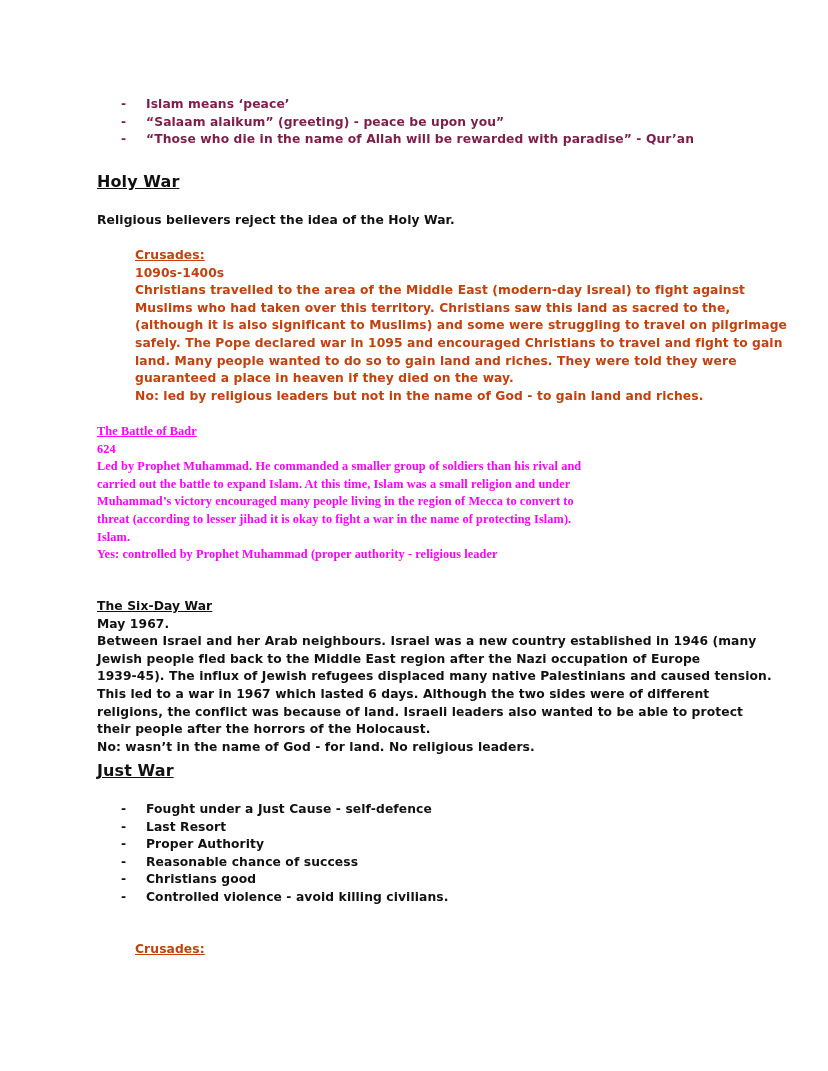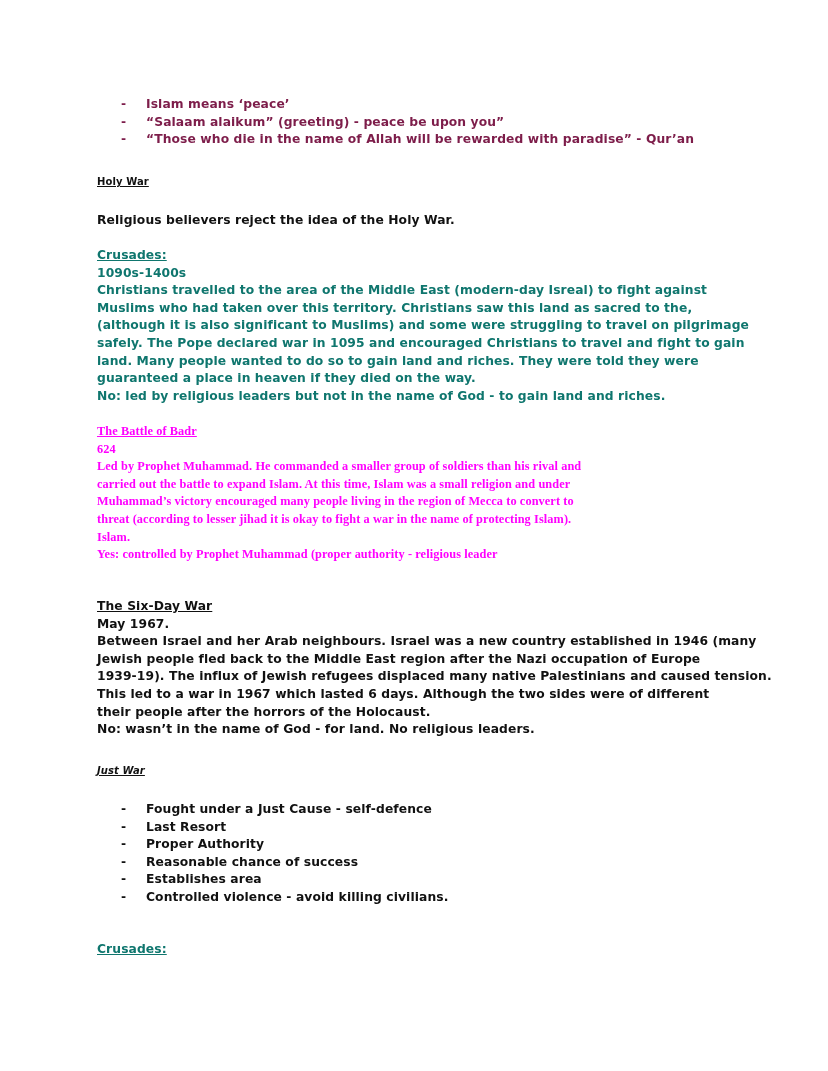--- a/index.html
+++ b/index.html
@@ -3,24 +3,24 @@
   <meta charset="utf-8">
   <style>
     html, body { margin: 0; padding: 0; background: #ffffff; }
     body { width: 828px; height: 1071px; position: relative; overflow: hidden;
       font-family: "DejaVu Sans", sans-serif; font-weight: bold; font-size: 12.3px;
       letter-spacing: 0.1px; color: #111; }
     .page { position: absolute; left: 97px; top: 96px; width: 650px; }
     .line { height: 17.6px; line-height: 17.6px; white-space: nowrap; }
     .bullet { position: relative; padding-left: 49px; }
     .bullet .dash { position: absolute; left: 24px; top: 0; }
-    .h1 { font-size: 10px; text-decoration: underline; height: 22px; line-height: 22px; }
+    .h1 { font-size: 16px; text-decoration: underline; height: 22px; line-height: 22px; }
     .u { text-decoration: underline; }
     .maroon { color: #7d1d4a; }
-    .blue { color: #0f766e; }
+    .blue { color: #c2410c; margin-left: 38px; }
     .magenta { color: #ff00ff; }
     .black { color: #111111; }
     .sect { position: absolute; left: 0; width: 650px; }
   </style>
 </head>
 <body>
 
 <div class="page">
 
   <div class="sect maroon" style="top:0px;">
@@ -53,30 +53,31 @@
     <div class="line">threat (according to lesser jihad it is okay to fight a war in the name of protecting Islam).</div>
     <div class="line">Islam.</div>
     <div class="line">Yes: controlled by Prophet Muhammad (proper authority - religious leader</div>
   </div>
 
   <div class="sect black" style="top:502px;">
     <div class="line u">The Six-Day War</div>
     <div class="line">May 1967.</div>
     <div class="line">Between Israel and her Arab neighbours. Israel was a new country established in 1946 (many</div>
     <div class="line">Jewish people fled back to the Middle East region after the Nazi occupation of Europe</div>
-    <div class="line">1939-19). The influx of Jewish refugees displaced many native Palestinians and caused tension.</div>
+    <div class="line">1939-45). The influx of Jewish refugees displaced many native Palestinians and caused tension.</div>
     <div class="line">This led to a war in 1967 which lasted 6 days. Although the two sides were of different</div>
+    <div class="line">religions, the conflict was because of land. Israeli leaders also wanted to be able to protect</div>
     <div class="line">their people after the horrors of the Holocaust.</div>
     <div class="line">No: wasn’t in the name of God - for land. No religious leaders.</div>
   </div>
 
-  <div class="sect black h1" style="top:664px;font-style:italic;">Just War</div>
+  <div class="sect black h1" style="top:664px;">Just War</div>
   <div class="sect black" style="top:705px;">
     <div class="line bullet"><span class="dash">-</span><span>Fought under a Just Cause - self-defence</span></div>
     <div class="line bullet"><span class="dash">-</span><span>Last Resort</span></div>
     <div class="line bullet"><span class="dash">-</span><span>Proper Authority</span></div>
     <div class="line bullet"><span class="dash">-</span><span>Reasonable chance of success</span></div>
-    <div class="line bullet"><span class="dash">-</span><span>Establishes area</span></div>
+    <div class="line bullet"><span class="dash">-</span><span>Christians good</span></div>
     <div class="line bullet"><span class="dash">-</span><span>Controlled violence - avoid killing civilians.</span></div>
   </div>
 
   <div class="sect blue line u" style="top:845px;">Crusades:</div>
 </div>
 
 </body></html>

